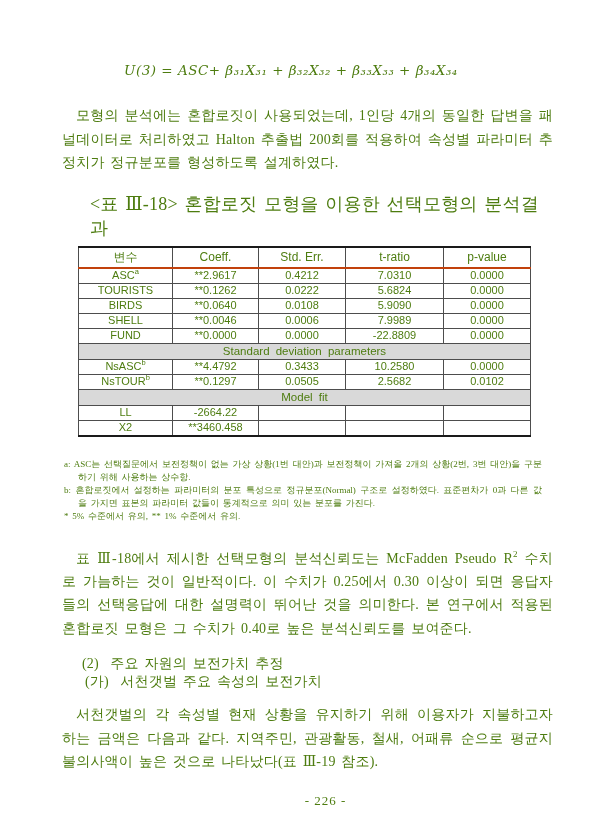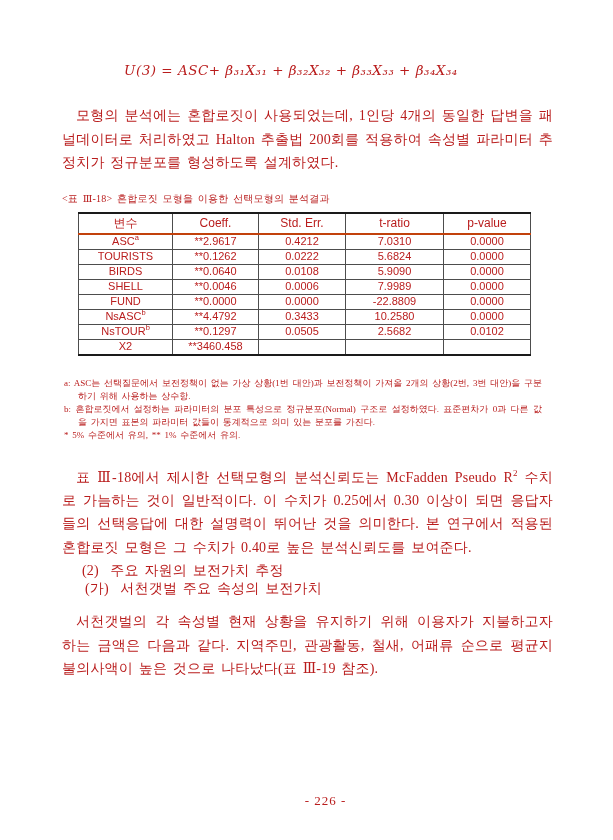--- a/index.html
+++ b/index.html
@@ -2,21 +2,21 @@
 <html><head>
 <meta charset="utf-8">
 <style>
   html, body { margin: 0; padding: 0; background: #ffffff; }
   .page {
     width: 613px; height: 840px;
     background: #ffffff;
     position: relative;
     box-sizing: border-box;
     padding: 62px 60px 0 62px;
-    color: #b91c1c;
+    color: #4d7c0f;
     font-family: "Liberation Serif", "DejaVu Serif", serif;
     overflow: hidden;
   }
   .equation {
     margin-left: 62px;
     font-family: "DejaVu Serif", serif;
     font-style: italic;
     font-size: 13.5px;
     letter-spacing: 0.5px;
     white-space: pre;
@@ -26,23 +26,24 @@
     line-height: 23.5px;
     text-align: justify;
     text-indent: 14px;
     word-spacing: 2px;
     letter-spacing: 0.2px;
   }
   .para .rsup { font-size: 9px; vertical-align: super; }
   .p-model { margin-top: 26px; }
   .caption {
     margin-top: 17px;
-    font-size: 10px;
+    font-size: 18px;
     letter-spacing: 0.2px;
     word-spacing: 2px;
+    margin-left: 28px;
   }
   table.results {
     margin-top: 6px;
     margin-left: 16px;
     width: 452px;
     border-collapse: collapse;
     table-layout: fixed;
     font-family: "Liberation Sans", "DejaVu Sans", sans-serif;
     font-size: 11px;
     border-top: 2.5px solid #1a1a1a;
@@ -86,21 +87,21 @@
   }
   .fn { padding-left: 14px; text-indent: -14px; }
   .fn .fn-label { display: inline; }
   .p-fit { margin-top: 20px; }
   .heading {
     font-size: 14px;
     letter-spacing: 0.2px;
     word-spacing: 2px;
     white-space: pre-wrap;
   }
-  .h-2  { margin-top: 3px; margin-left: 20px; }
+  .h-2  { margin-top: 15px; margin-left: 20px; }
   .h-ga {  margin-left: 23px; }
   .p-wtp { margin-top: 12px; }
   .page-number {
     position: absolute;
     bottom: 31px; left: 11px;
     width: 100%;
     text-align: center;
     font-size: 13px;
     letter-spacing: 1px;
     margin-left: 8px;
@@ -164,34 +165,47 @@
         <td>0.0000</td>
       </tr>
       <tr>
         <td><span>FUND</span><sup class="sp"></sup></td>
         <td>**0.0000</td>
         <td>0.0000</td>
         <td>-22.8809</td>
         <td>0.0000</td>
       </tr>
       <tr>
+        <td class="band" colspan="5">Standard deviation parameters</td>
+      </tr>
+      <tr>
         <td><span>NsASC</span><sup class="sp">b</sup></td>
         <td>**4.4792</td>
         <td>0.3433</td>
         <td>10.2580</td>
         <td>0.0000</td>
       </tr>
       <tr>
         <td><span>NsTOUR</span><sup class="sp">b</sup></td>
         <td>**0.1297</td>
         <td>0.0505</td>
         <td>2.5682</td>
         <td>0.0102</td>
       </tr>
       <tr>
+        <td class="band" colspan="5">Model fit</td>
+      </tr>
+      <tr>
+        <td><span>LL</span><sup class="sp"></sup></td>
+        <td>-2664.22</td>
+        <td></td>
+        <td></td>
+        <td></td>
+      </tr>
+      <tr>
         <td><span>X2</span><sup class="sp"></sup></td>
         <td>**3460.458</td>
         <td></td>
         <td></td>
         <td></td>
       </tr>
     </tbody>
   </table>
 
   <div class="footnotes">

